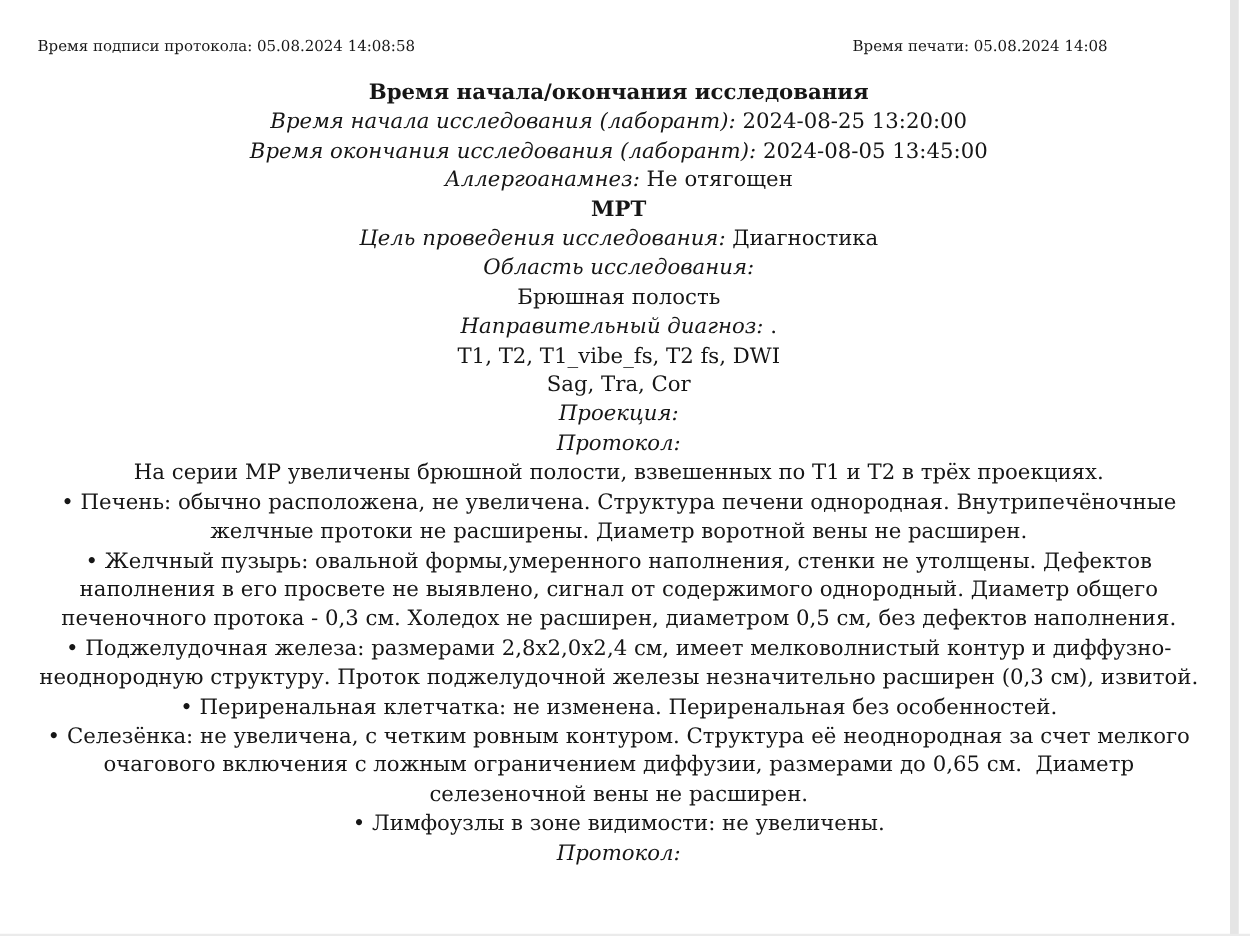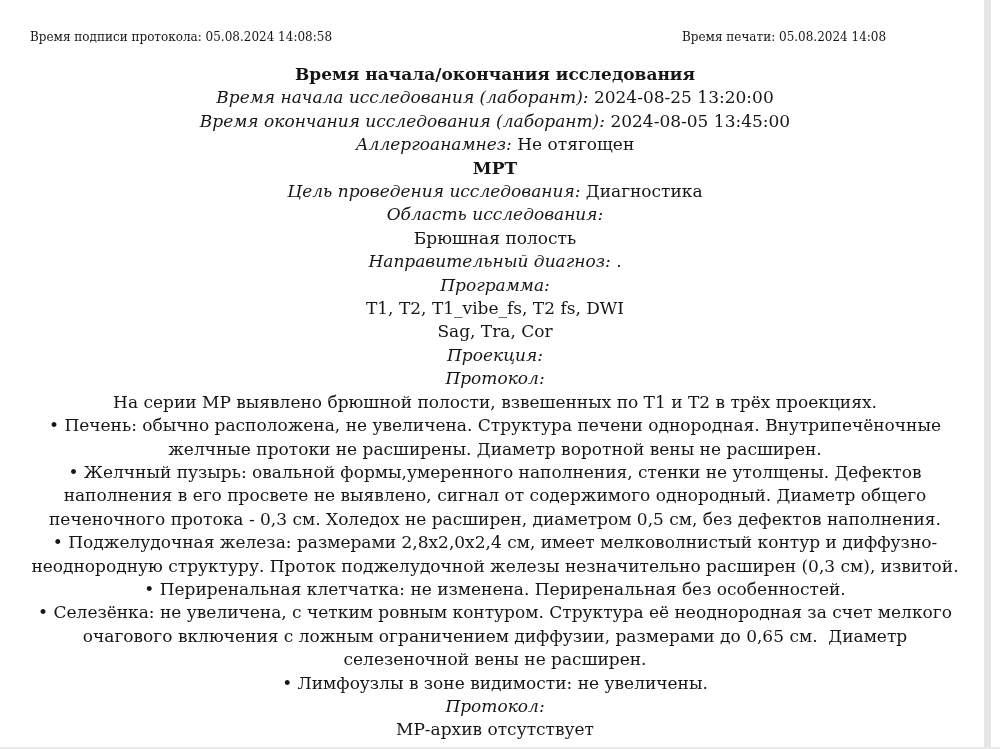--- a/index.html
+++ b/index.html
@@ -56,37 +56,35 @@
 
     <div class="line b">МРТ</div>
 
     <div class="line"><span class="i">Цель проведения исследования: </span><span>Диагностика</span></div>
 
     <div class="line i">Область исследования:</div>
     <div class="line">Брюшная полость</div>
 
     <div class="line"><span class="i">Направительный диагноз: </span><span>.</span></div>
 
-    <div class="line i">Программа:</div>
     <div class="line">T1, T2, T1_vibe_fs, T2 fs, DWI</div>
 
     <div class="line">Sag, Tra, Cor</div>
     <div class="line i">Проекция:</div>
 
     <div class="line i">Протокол:</div>
-    <div class="line">На серии МР выявлено брюшной полости, взвешенных по Т1 и Т2 в трёх проекциях.</div>
+    <div class="line">На серии МР увеличены брюшной полости, взвешенных по Т1 и Т2 в трёх проекциях.</div>
 
     <div class="line">• Печень: обычно расположена, не увеличена. Структура печени однородная. Внутрипечёночные желчные протоки не расширены. Диаметр воротной вены не расширен.</div>
     <div class="line">• Желчный пузырь: овальной формы,умеренного наполнения, стенки не утолщены. Дефектов наполнения в его просвете не выявлено, сигнал от содержимого однородный. Диаметр общего печеночного протока - 0,3 см. Холедох не расширен, диаметром 0,5 см, без дефектов наполнения.</div>
     <div class="line">• Поджелудочная железа: размерами 2,8х2,0х2,4 см, имеет мелковолнистый контур и диффузно-неоднородную структуру. Проток поджелудочной железы незначительно расширен (0,3 см), извитой.</div>
     <div class="line">• Периренальная клетчатка: не изменена. Периренальная без особенностей.</div>
     <div class="line">• Селезёнка: не увеличена, с четким ровным контуром. Структура её неоднородная за счет мелкого очагового включения с ложным ограничением диффузии, размерами до 0,65 см.&nbsp; Диаметр селезеночной вены не расширен.</div>
     <div class="line">• Лимфоузлы в зоне видимости: не увеличены.</div>
 
     <div class="line i">Протокол:</div>
-    <div class="line">МР-архив отсутствует</div>
 
   </div>
 
   <div class="scrollbar-track"></div>
   <div class="bottom-edge"></div>
 
 </div>
 
 </body></html>

